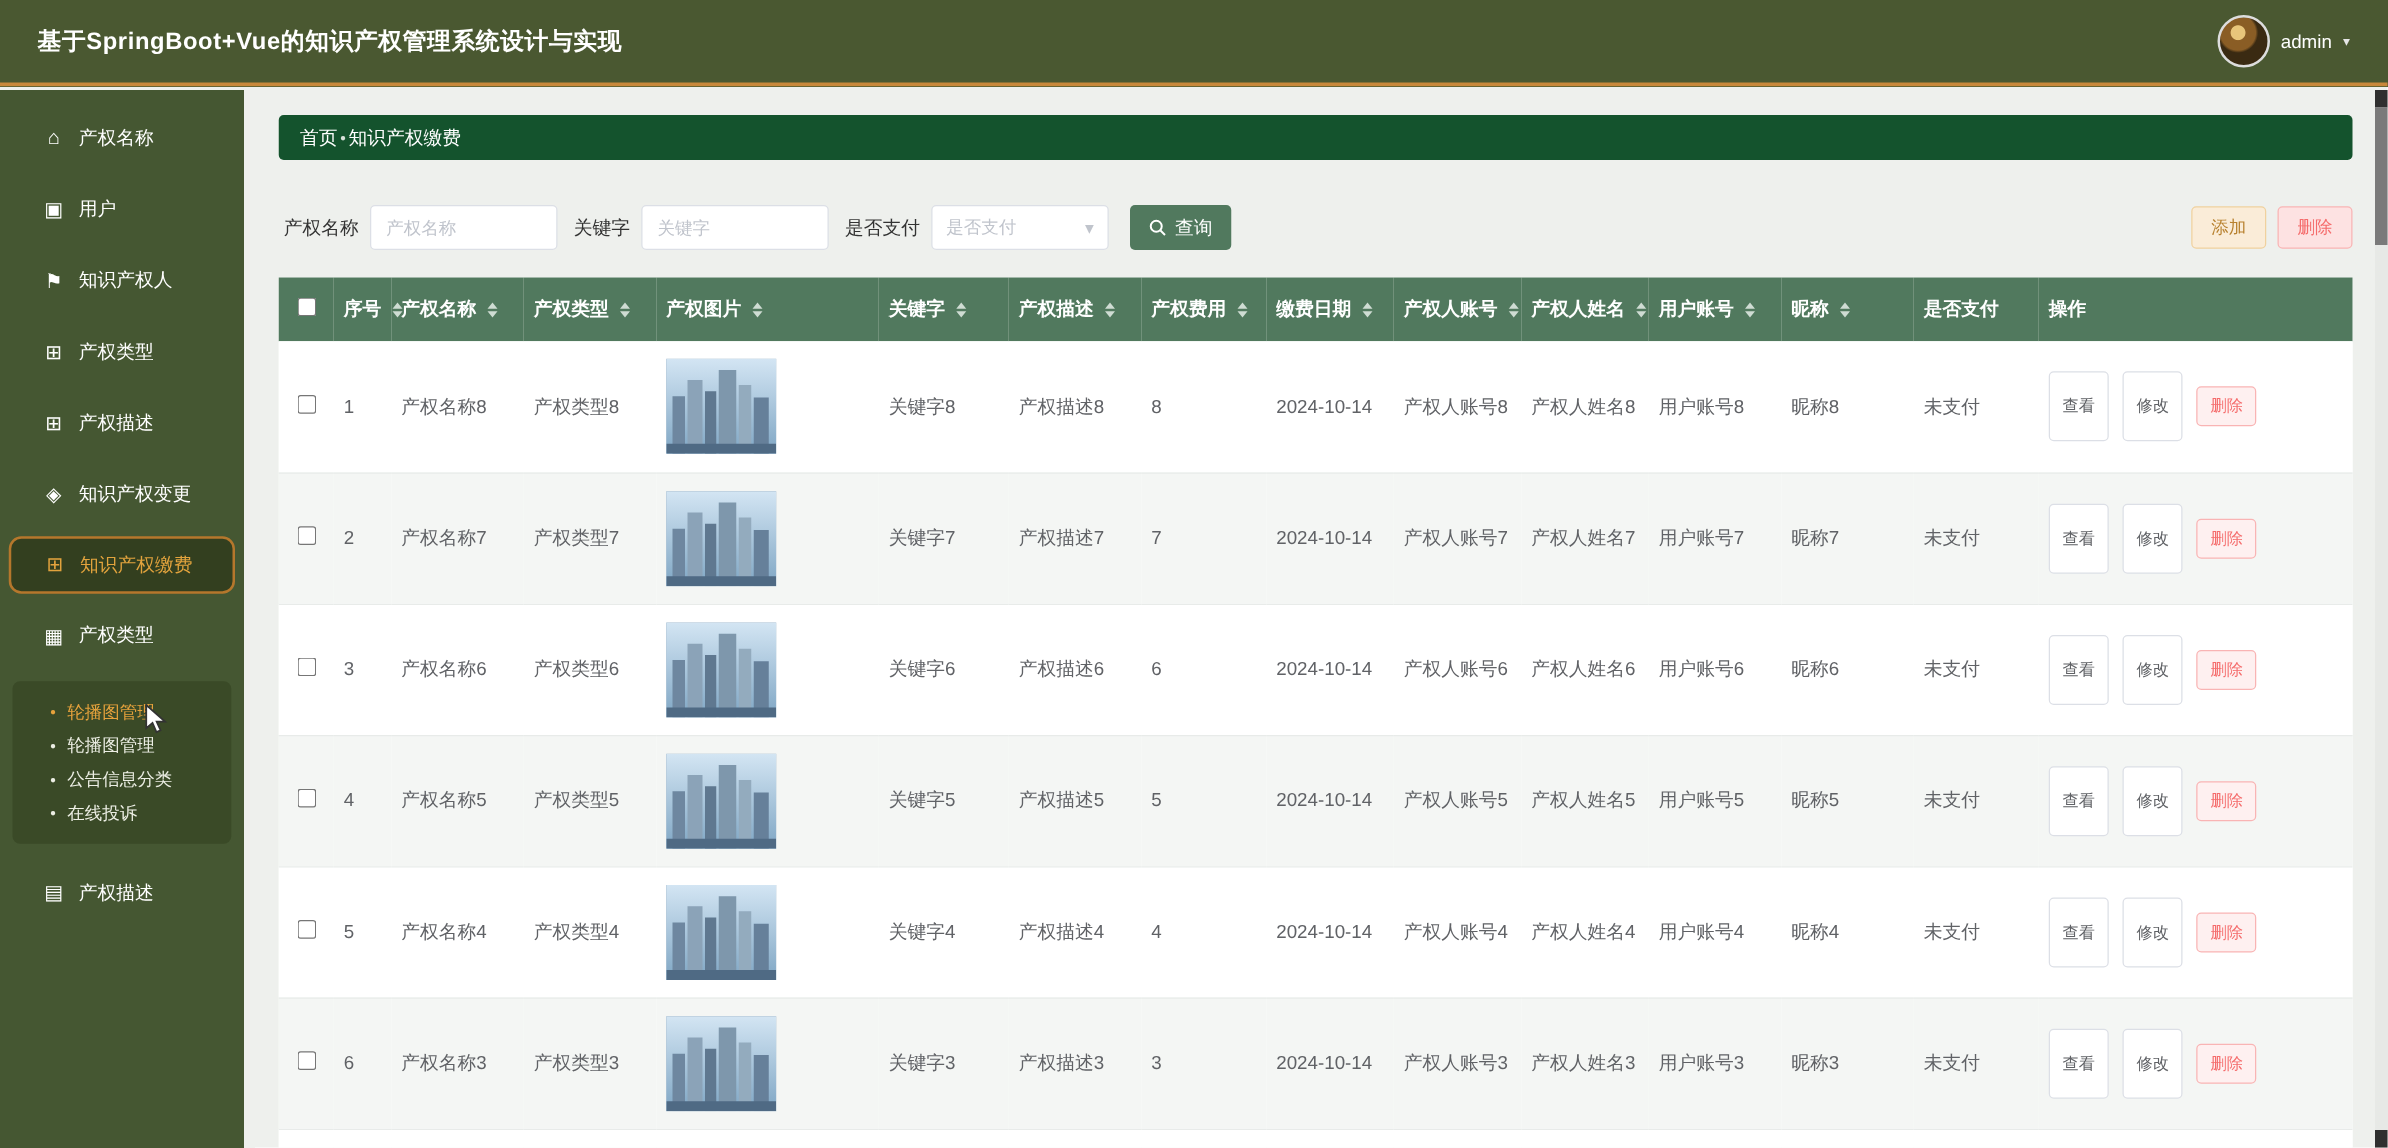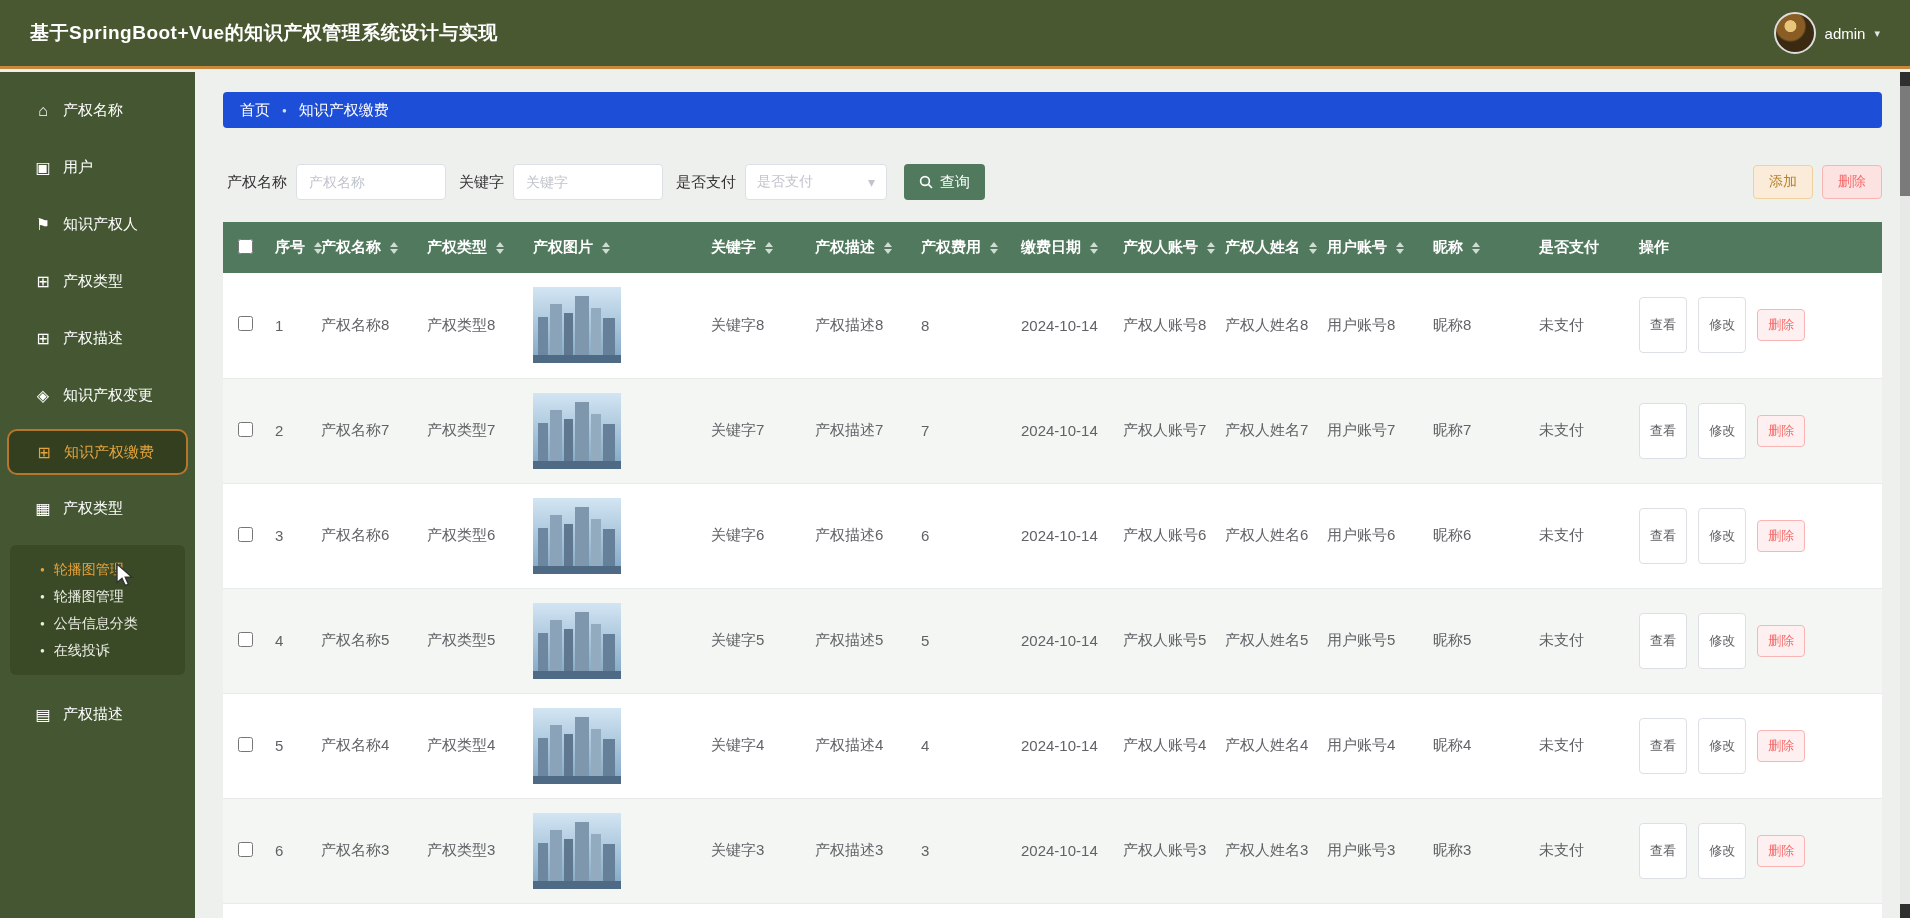--- a/index.html
+++ b/index.html
@@ -46,22 +46,22 @@
   .submenu-item{
     height:27px; display:flex; align-items:center; gap:9px;
     padding-left:30px; color:#eceee4; font-size:14px; cursor:pointer;
   }
   .submenu-item .bullet{ font-size:8px; }
   .submenu-item.active{ color:#e6a23c; }
   .profile-item{ margin-top:14px; height:50px; }
   
   .main{ margin-left:195px; padding:20px 28px 0 28px; padding-top:92px; }
   .breadcrumb{
-    height:36px; background:#1d4ed8; border-radius:4px;
-    display:flex; align-items:center; gap:12px; padding:0 17px;
+    height:36px; background:#14532d; border-radius:4px;
+    display:flex; align-items:center; gap:2px; padding:0 17px;
     color:#fff; font-size:15px;
   }
   .breadcrumb .dot{ font-size:8px; color:#d8e2da; }
   
   .filter-bar{ margin-top:36px; display:flex; align-items:center; gap:9px; }
   .f-label{ font-size:15px; color:#333; margin-left:4px; }
   .text-input{
     width:150px; height:36px; border:1px solid #dcdfe6; border-radius:4px;
     padding:0 12px; font-size:14px; color:#606266; background:#fff; outline:none;
   }

